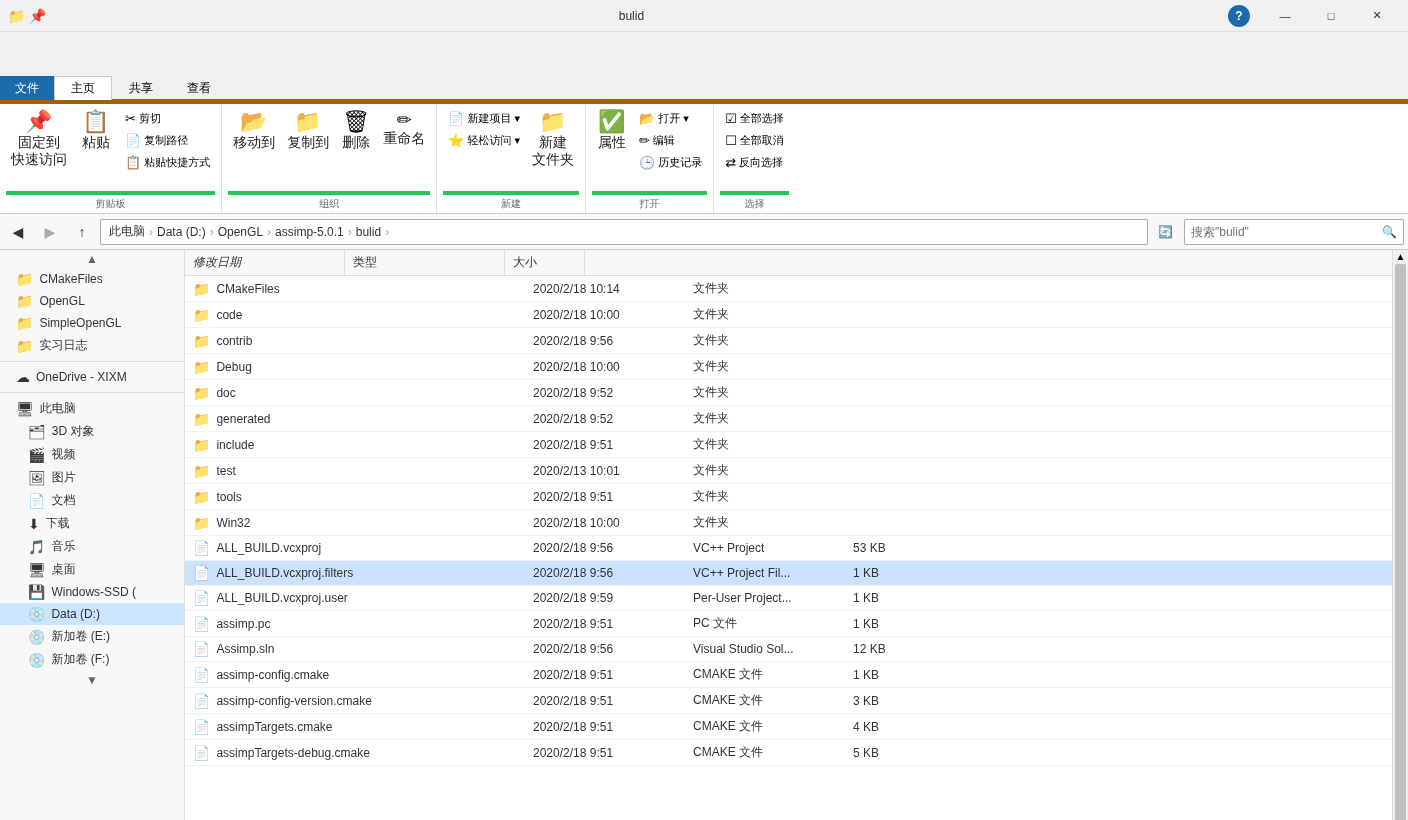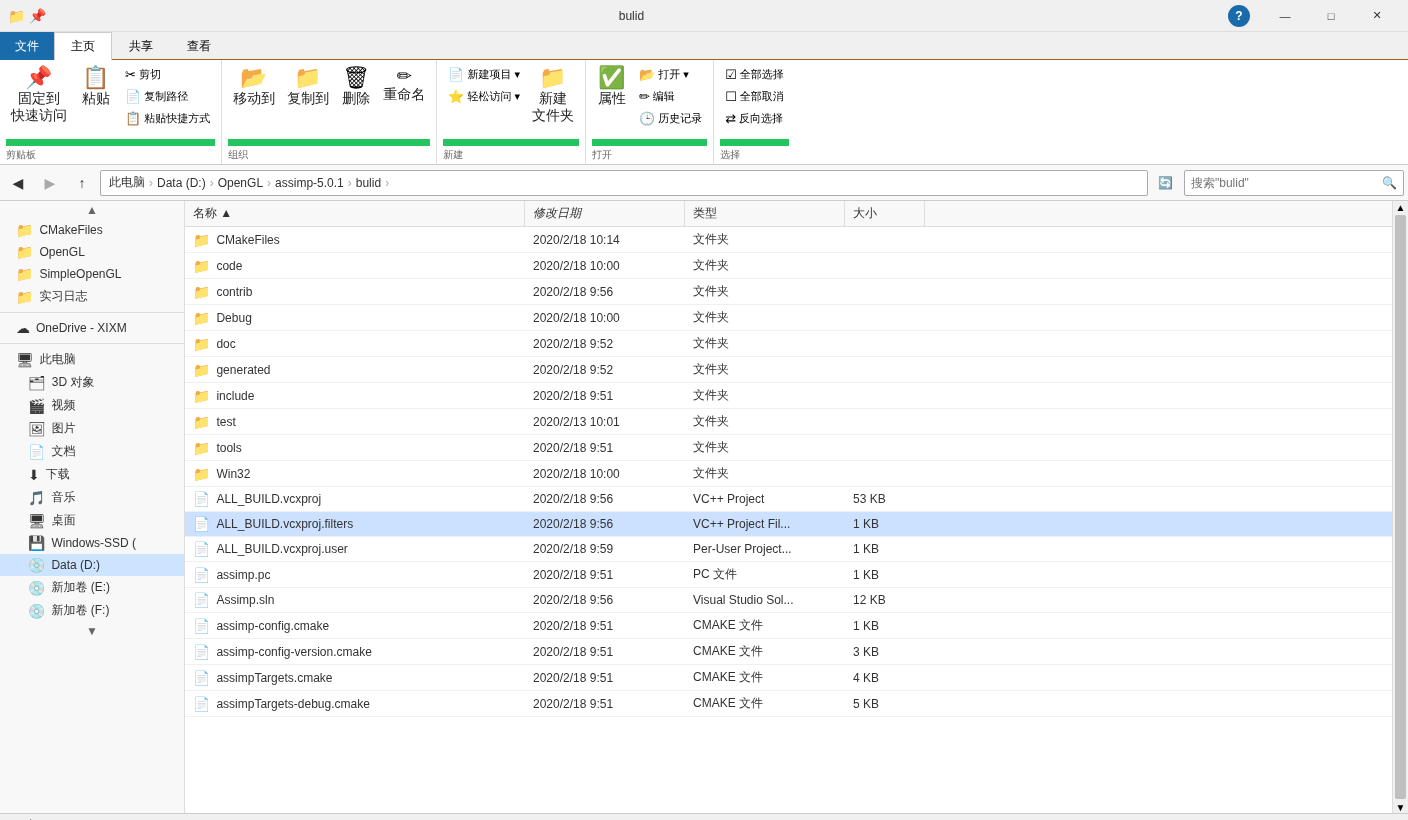--- a/index.html
+++ b/index.html
@@ -19,21 +19,22 @@
     .title-bar-controls { display: flex; gap: 0; margin-left: auto; }
     .title-bar-btn {
       width: 46px; height: 32px;
       display: flex; align-items: center; justify-content: center;
       cursor: pointer; font-size: 11px; color: #333;
     }
     .ribbon-tabs {
       display: flex;
       height: 28px;
       background: #f0f0f0;
-      border-bottom: 1px solid #a16207;
+      border-bottom: 5px solid #a16207;
+      margin-top: 44px;
     }
     .ribbon-tab {
       padding: 0 16px;
       display: flex; align-items: center;
       font-size: 12px; cursor: pointer;
       border: 1px solid transparent;
       border-bottom: none;
       margin-bottom: -1px;
     }
     .ribbon-tab.active {
@@ -194,21 +195,21 @@
 
     
     .ribbon-content-main {
       display: flex;
       background: #fff;
       min-height: 86px;
       border-bottom: 1px solid #ccc;
     }
     .rg { display: flex; flex-direction: column; border-right: 1px solid #e0e0e0; padding: 4px 6px 2px; }
     .rg-top { display: flex; gap: 2px; flex: 1; align-items: flex-start; }
-    .rg-label { font-size: 10px; color: #666; border-top: 7px solid #22c55e; padding-top: 2px; margin-top: 10px; }
+    .rg-label { font-size: 10px; color: #666; text-align: center; border-top: 4px solid #22c55e; padding-top: 2px; margin-top: 18px; }
 
     .rbtn { display: flex; flex-direction: column; align-items: center; padding: 2px 4px; cursor: pointer; border: 1px solid transparent; border-radius: 2px; min-width: 40px; }
     .rbtn .ic { font-size: 22px; line-height: 1; }
     .rbtn .lb { font-size: 14px; text-align: center; color: #222; margin-top: 1px; line-height: 1.2; }
 
     .sbtn { display: flex; align-items: center; gap: 3px; padding: 2px 4px; cursor: pointer; border: 1px solid transparent; border-radius: 2px; white-space: nowrap; font-size: 11px; }
     .sbtn .ic { font-size: 13px; }
 
     .vstack { display: flex; flex-direction: column; gap: 1px; justify-content: space-around; }
 
@@ -467,21 +468,20 @@
     <div class="sidebar-item" style="padding-left:28px;">
       <span class="sidebar-icon">💿</span>
       <span>新加卷 (F:)</span>
     </div>
 
     <div class="sidebar-scroll-arrow">▼</div>
   </div>
 
   <div class="file-list">
     <div class="file-list-header">
-      <div class="col-header col-name">名称 ▲</div>
       <div class="col-header col-date">修改日期</div>
       <div class="col-header col-type">类型</div>
       <div class="col-header col-size">大小</div>
     </div>
 
     <div class="file-row">
       <div class="file-cell file-name-cell">
           <span class="file-icon folder-icon">📁</span>
           <span>CMakeFiles</span>
         </div>

